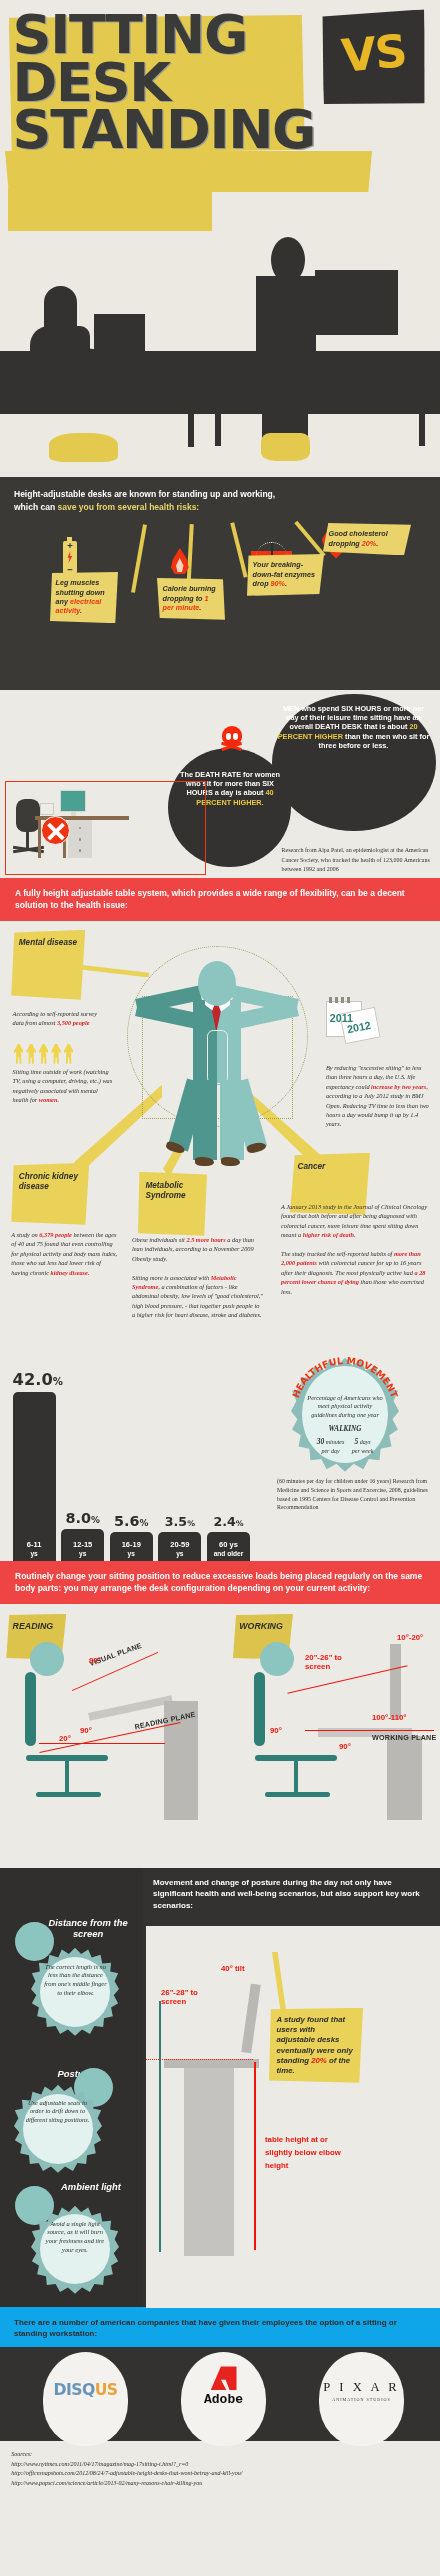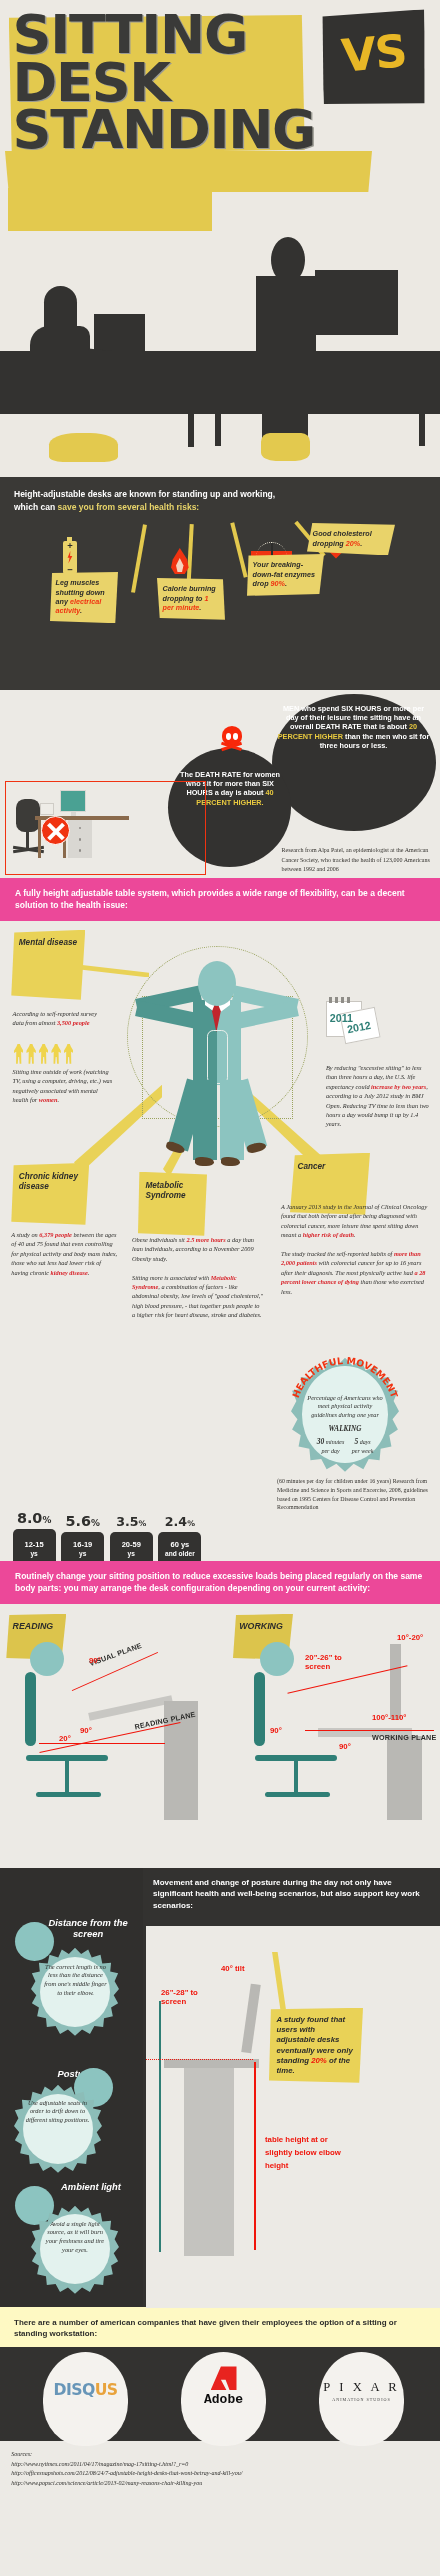--- a/index.html
+++ b/index.html
@@ -62,21 +62,21 @@
   .risk-cards { position: relative; height: 157px; margin-top: 5px; }
   .risk-card {
     position: absolute; width: 68px; background: #e9d36a; color: #2d2d2b;
     padding: 6.3px 5.6px 7.5px; font-size: 7.2px; font-style: italic;
     font-weight: bold; line-height: 1.3;
   }
   .risk-card .red { color: #f03311; }
   .rc1 { left: 36px;  top: 54px;  clip-path: polygon(3% 2%, 100% 0, 96% 100%, 0 96%); }
   .rc2 { left: 143px; top: 60px;  clip-path: polygon(0 0, 97% 3%, 100% 100%, 4% 96%); }
   .rc3 { left: 233px; top: 36px;  width: 77px; clip-path: polygon(2% 4%, 100% 0, 94% 96%, 0 100%); }
-  .rc4 { left: 293px; top: 5px;   width: 88px; clip-path: polygon(6% 0, 100% 6%, 92% 100%, 0 88%); }
+  .rc4 { left: 309px; top: 5px;   width: 88px; clip-path: polygon(6% 0, 100% 6%, 92% 100%, 0 88%); }
 
   .icon-battery { position:absolute; left:49px; top:22.6px; width:14px; height:33px; background:#e9d36a; border-radius:1.9px; }
   .icon-battery:before { content:""; position:absolute; left:4.4px; top:-3.1px; width:5px; height:3.1px; background:#e9d36a; }
   .icon-batt-plus, .icon-batt-minus { position:absolute; left:0; right:0; text-align:center; font-weight:bold; color:#2d2d2b; font-size:9.4px; }
   .icon-batt-plus { top:-0.6px; } .icon-batt-minus { bottom:-1.3px; }
   .icon-bolt { position:absolute; left:4.4px; top:10.7px; width:5.6px; height:12.6px; background:#f03311;
     clip-path: polygon(60% 0, 10% 55%, 45% 55%, 25% 100%, 95% 40%, 55% 40%); }
 
   .icon-flame { position:absolute; left:157px; top:30px; width:17.6px; height:26px; background:#f03311;
     clip-path: polygon(50% 0, 92% 45%, 100% 75%, 78% 100%, 22% 100%, 0 75%, 10% 45%); }
@@ -130,21 +130,21 @@
   .deskpic .drawer { position:absolute; left:63px; top:39px; width:24px; height:38px; background:#d9d7d2; }
   .deskpic .drawer i { position:absolute; left:10.7px; width:2.5px; height:2.5px; background:#8f8d88; border-radius:50%; }
   .deskpic .monitor { position:absolute; left:55px; top:8.8px; width:26px; height:21.3px; background:#4aa193; border:1.3px solid #d9d7d2; }
   .deskpic .mstand { position:absolute; left:66px; top:30px; width:5px; height:5px; background:#d9d7d2; }
   .deskpic .papers { position:absolute; left:35px; top:21.3px; width:14px; height:12.6px; background:#eeece7; border:0.6px solid #cfccc6; }
   .deskpic .xmark { position:absolute; left:36px; top:35px; width:29px; height:29px; border-radius:50%; background:#f03311; border:1.9px solid #fff; }
   .deskpic .xmark:before, .deskpic .xmark:after { content:""; position:absolute; left:12px; top:3.8px; width:3.8px; height:21.3px; background:#fff; }
   .deskpic .xmark:before { transform: rotate(45deg);} .deskpic .xmark:after { transform: rotate(-45deg);}
 
   
-  .strap { background:#ec4899; color:#fff; padding: 9.4px 15px; font-weight:bold; font-size:8.5px; line-height:1.42; }
+  .strap { background:#ef4444; color:#fff; padding: 9.4px 15px; font-weight:bold; font-size:8.5px; line-height:1.42; }
 
   
   .vitru { position:relative; background:#eceae5; height: 433px; padding: 7.5px; }
   .callout {
     position:absolute; background:#e9d257; color:#2d2d2b; font-style:italic; font-weight:bold;
     font-size: 8.2px; line-height:1.3; padding: 8.8px 7.5px;
   }
   .c-mental { left: 11.3px; top: 8.8px; width: 74px; height: 70px; clip-path: polygon(4% 4%, 100% 0, 94% 100%, 0 94%); }
   .c-kidney { left: 11.3px; top: 242px; width: 78px; height: 62px; clip-path: polygon(3% 4%, 100% 0, 95% 100%, 0 95%); }
   .c-metab  { left: 138px; top: 251px; width: 69px; height: 64px; clip-path: polygon(2% 0, 100% 4%, 96% 100%, 0 96%); }
@@ -248,21 +248,21 @@
   .tip-icon-circ { position:absolute; background:#8cc4c0; border-radius:50%; }
   .tips-head { position:absolute; left: 153px; top: 8.8px; width: 270px;
      font-weight:bold; font-size: 8px; line-height:1.45; color:#fff; }
   .tips-photo { position:absolute; left: 146px; top: 58px; width: 294px; height: 382px; background:#eceae5; }
   .yellow-note { position:absolute; background:#e9d257; color:#2d2d2b; font-style:italic;
      font-weight:bold; font-size: 7.8px; line-height:1.3; padding: 7.5px 7.5px;
      clip-path: polygon(2% 2%, 100% 0, 96% 100%, 0 97%); }
   .yellow-note .red { color:#f0140a; }
 
   
-  .comp-head { background:#fef9c3; padding: 10px 14px 7.5px; font-weight:bold; font-size: 8px; line-height:1.45; color:#2d2d2b; }
+  .comp-head { background:#0ea5e9; padding: 10px 14px 7.5px; font-weight:bold; font-size: 8px; line-height:1.45; color:#2d2d2b; }
   .comp-band { position:relative; background:#333230; height: 94px; }
   .comp-oval { position:absolute; top: 5px; width: 85px; height: 94px; background:#f4f2ee; border-radius:50% 50% 46% 46%; }
   .comp-logo { position:absolute; top: 33px; width: 85px; text-align:center; }
   .logo-disqus { font-family:"DejaVu Sans", sans-serif; font-weight:bold; font-size: 15.7px; letter-spacing:-0.6px; }
   .logo-disqus .a { color:#6896b8; } .logo-disqus .b { color:#e8a33d; }
   .logo-adobe-mark { width: 26px; height: 24px; margin: 0 auto 1.3px; background:#e8231f;
      clip-path: polygon(40% 0, 100% 0, 100% 100%, 74% 100%, 58% 56%, 40% 56%, 62% 100%, 0 100%); }
   .logo-adobe-txt { font-family:Liberation Mono, monospace; font-weight:bold; font-size: 13px; color:#0d0d0d; }
   .logo-pixar { font-family:"Liberation Serif", serif; font-size: 12.6px; letter-spacing: 3.1px; color:#1b1b1b; }
   .logo-pixar-sub { font-family:"Liberation Serif", serif; font-size: 4.1px; letter-spacing: 1px; color:#3b3b3b; margin-top:1.3px; }
@@ -349,21 +349,21 @@
         <span>Good cholesterol dropping </span><span class="red">20%</span><span>.</span>
       </div>
     </div>
   </section>
 
   <section class="blob-wrap">
     <div class="blob blob-men"></div>
     <div class="blob blob-women"></div>
 
     <div class="blob-txt men-txt">
-      <span>MEN who spend SIX HOURS or more per day of their leisure time sitting have an overall DEATH RATE that is about </span><span class="y">20 PERCENT HIGHER</span><span> than the men who sit for three hours or less.</span>
+      <span>MEN who spend SIX HOURS or more per day of their leisure time sitting have an overall DEATH DESK that is about </span><span class="y">20 PERCENT HIGHER</span><span> than the men who sit for three before or less.</span>
     </div>
     <div class="blob-txt women-txt">
       <span>The DEATH RATE for women who sit for more than SIX HOURS a day is about </span><span class="y">40 PERCENT HIGHER.</span>
     </div>
 
     <div class="skull">
       <div class="cranium"></div>
       <div class="eye l"></div>
       <div class="eye r"></div>
       <div class="bone"></div>
@@ -474,20 +474,26 @@
 
     <div class="body-txt t-cancer">
       <span>A January 2013 study in the Journal of Clinical Oncology found that both before and after being diagnosed with colorectal cancer, more leisure time spent sitting down meant a </span><span class="red">higher risk of death</span><span>.</span>
       <br><br>
       <span>The study tracked the self-reported habits of </span><span class="red">more than 2,000 patients</span><span> with colorectal cancer for up to 16 years after their diagnosis. The most physically active had </span><span class="red">a 28 percent lower chance of dying</span><span> than those who exercised less.</span>
     </div>
   </section>
 
   <section class="chart-wrap">
     <div class="bars" id="bars">
+        <div class="bar-col">
+          <div class="bar-val" style="font-size: 16.3px;"><span>42.0</span><span class="pct">%</span></div>
+          <div class="bar-rect" style="height: 169px;">
+            <div class="bar-label">6-11<small>ys</small></div>
+          </div>
+        </div>
         <div class="bar-col">
           <div class="bar-val" style="font-size: 14.4px;"><span>8.0</span><span class="pct">%</span></div>
           <div class="bar-rect" style="height: 32px;">
             <div class="bar-label">12-15<small>ys</small></div>
           </div>
         </div>
         <div class="bar-col">
           <div class="bar-val" style="font-size: 14.4px;"><span>5.6</span><span class="pct">%</span></div>
           <div class="bar-rect" style="height: 29px;">
             <div class="bar-label">16-19<small>ys</small></div>

